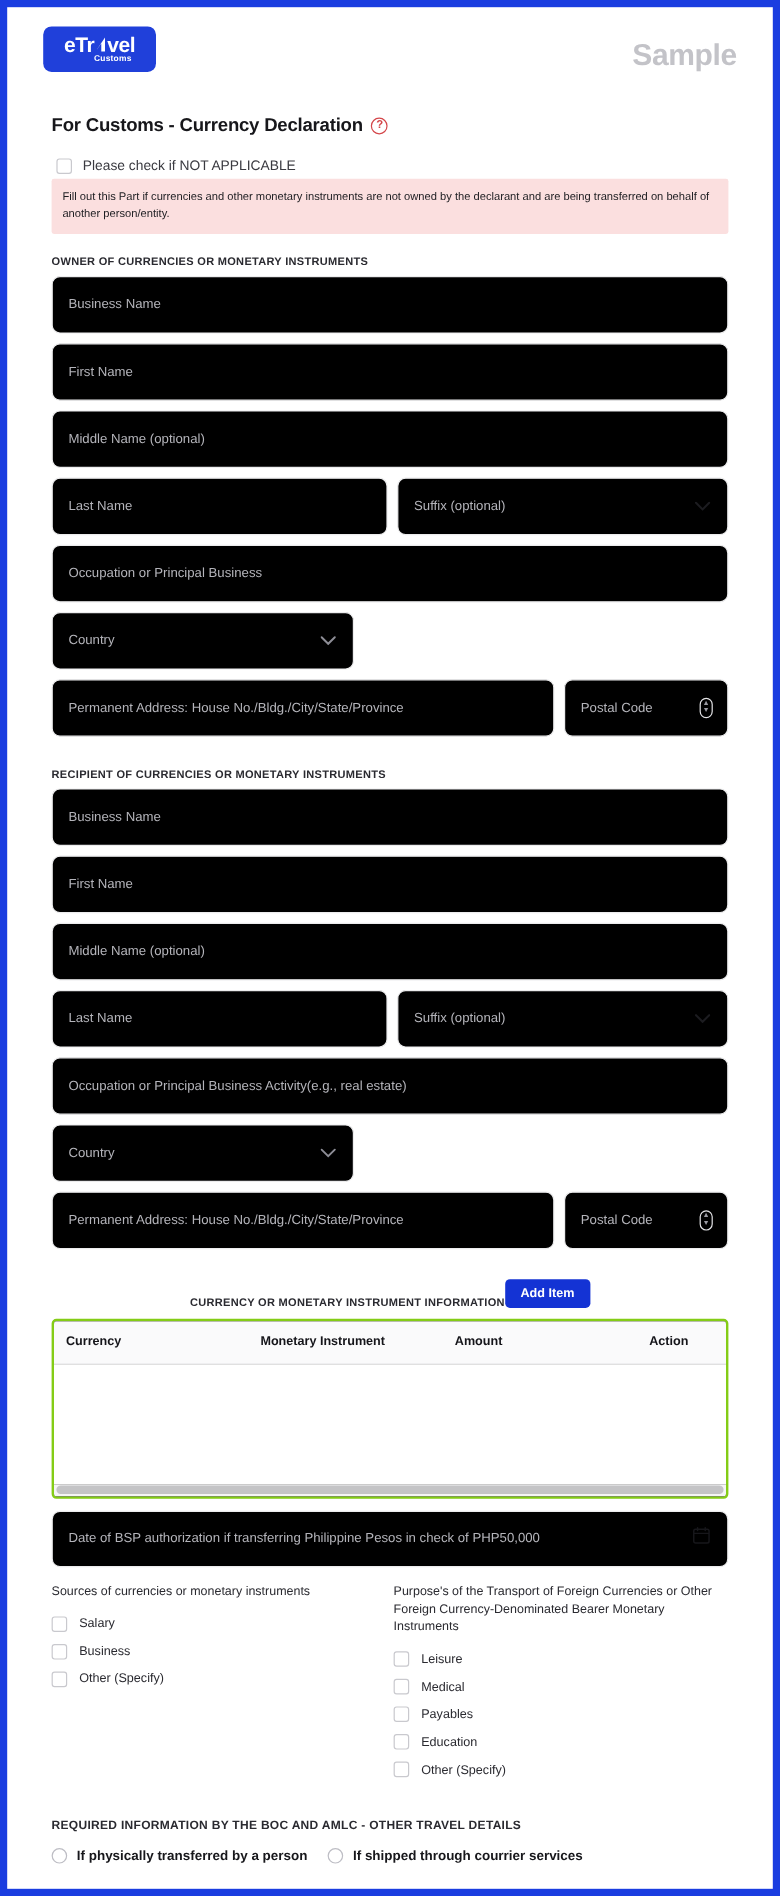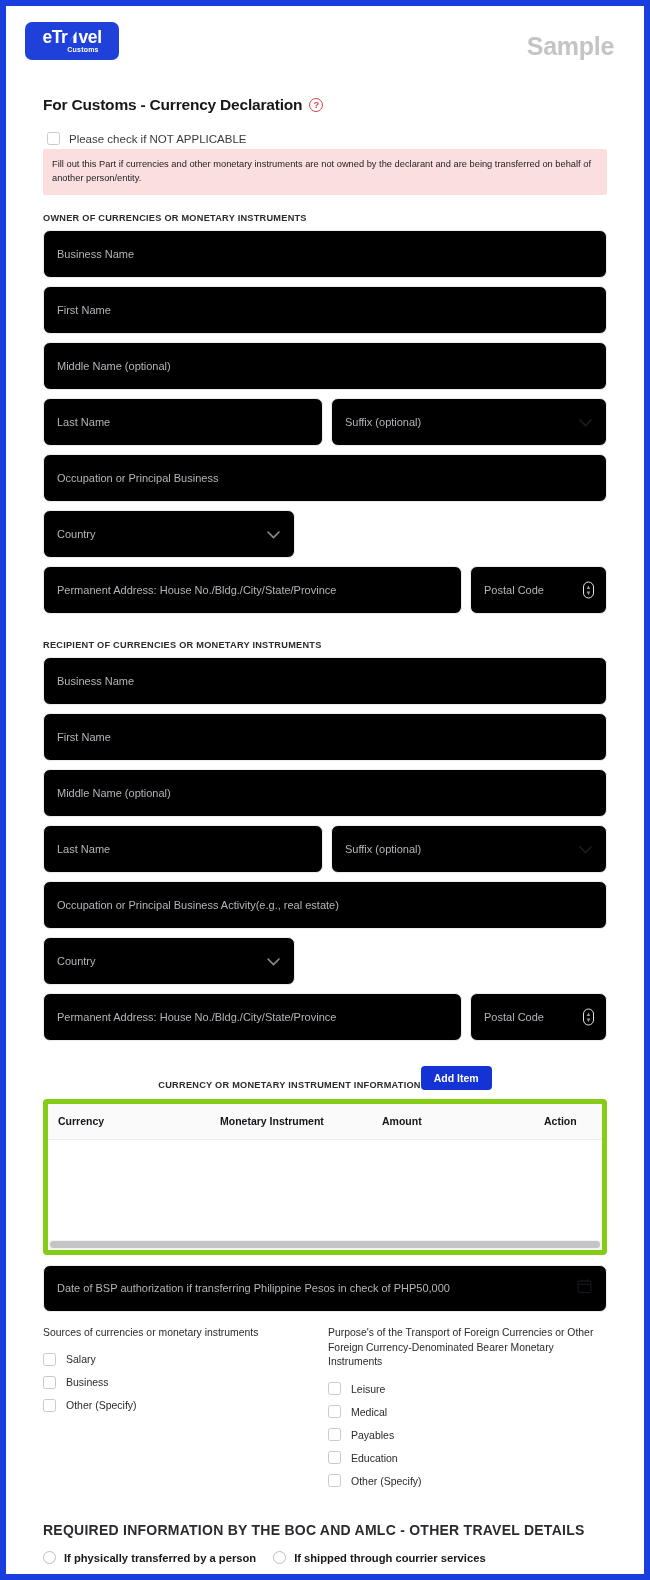--- a/index.html
+++ b/index.html
@@ -12,21 +12,21 @@
     position: absolute;
     left: 6px; top: 6px;
     width: 638px; height: 1568px;
     background: #ffffff;
     overflow: hidden;
   }
   
   .header {
     position: relative;
     height: 76px;
-    padding: 16px 30px 0 19px;
+    padding: 16px 30px 0 30px;
     display: flex; align-items: flex-start;
     justify-content: space-between;
   }
   .logo {
     width: 94px; height: 38px;
     background: #2040da;
     border-radius: 7px;
     position: relative;
     display: flex; flex-direction: column;
     align-items: center; justify-content: center;
@@ -129,21 +129,21 @@
     margin-top: 17px; margin-bottom: 9px;
   }
   .add-btn {
     background: #1433d4; color: #fff;
     font-size: 10.5px; font-weight: 700;
     border: none; border-radius: 4px;
     padding: 6px 13px;
     cursor: pointer;
   }
   .table-box {
-    border: 5px solid #84cc16;
+    border: 2px solid #84cc16;
     border-radius: 4px;
     overflow: hidden;
     background: #404040;
   }
   .t-header {
     display: flex;
     background: #fafafb;
     border-bottom: 1px solid #ededee;
     height: 36px; align-items: center;
     padding: 0 10px;
@@ -173,21 +173,21 @@
     font-size: 10.4px; color: #2a2a30; line-height: 1.42;
     margin-bottom: 7px;
   }
   .cb-item {
     display: flex; align-items: center; gap: 10px;
     height: 23px;
   }
   .cb-item-label { font-size: 10.5px; color: #2a2a30; }
   
   .bottom-label {
-    font-size: 14px; font-weight: 700; color: #2a2a30;
+    font-size: 10px; font-weight: 700; color: #2a2a30;
     letter-spacing: 0.25px;
     margin-top: 30px;
   }
   .radio-row {
     display: flex; align-items: center; gap: 8px;
     margin-top: 13px;
   }
   .radio {
     width: 13px; height: 13px; min-width: 13px;
     border: 1px solid #bdbdc4; border-radius: 50%;

